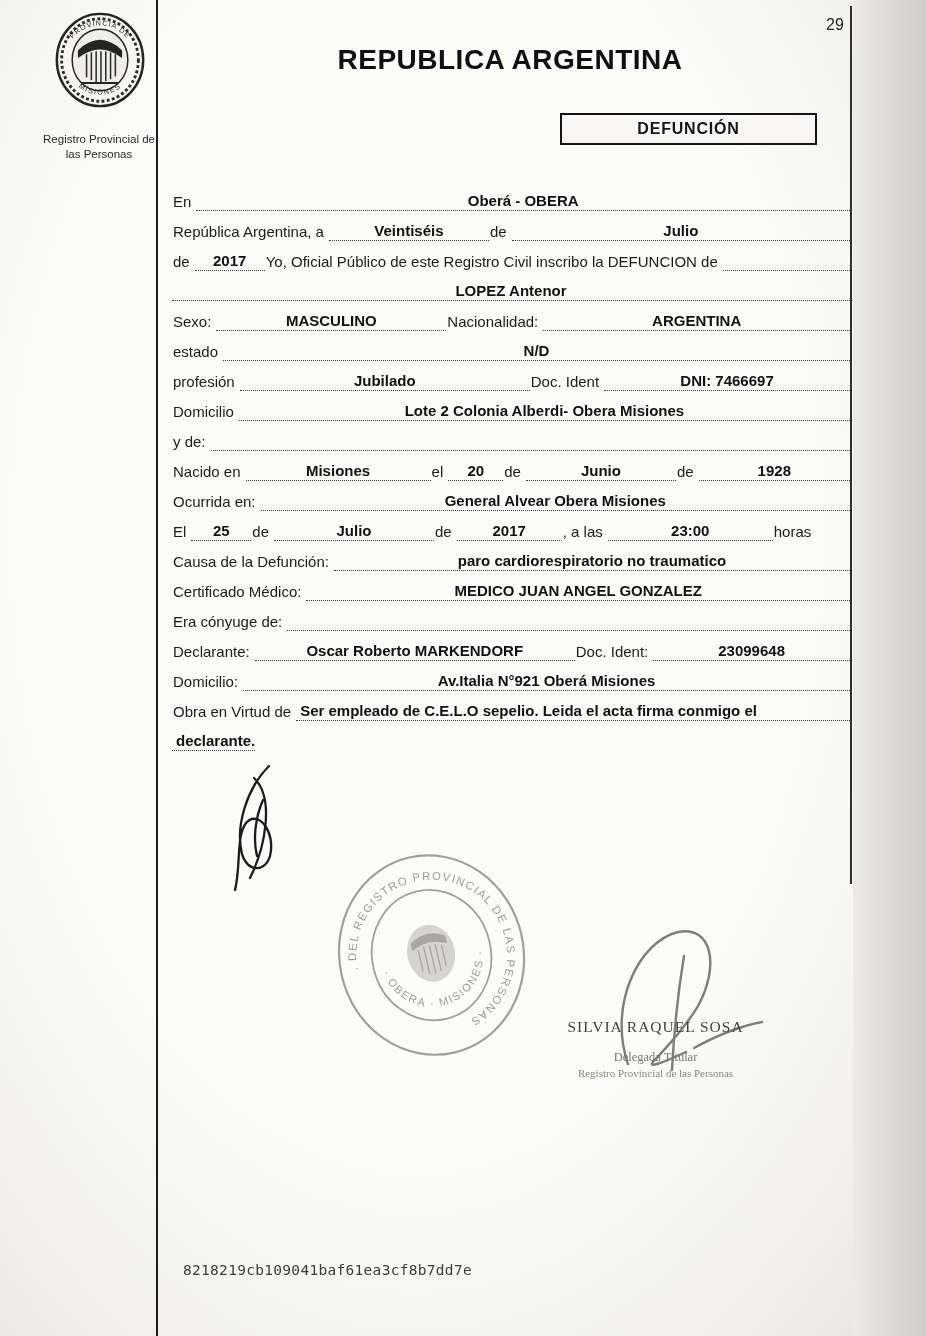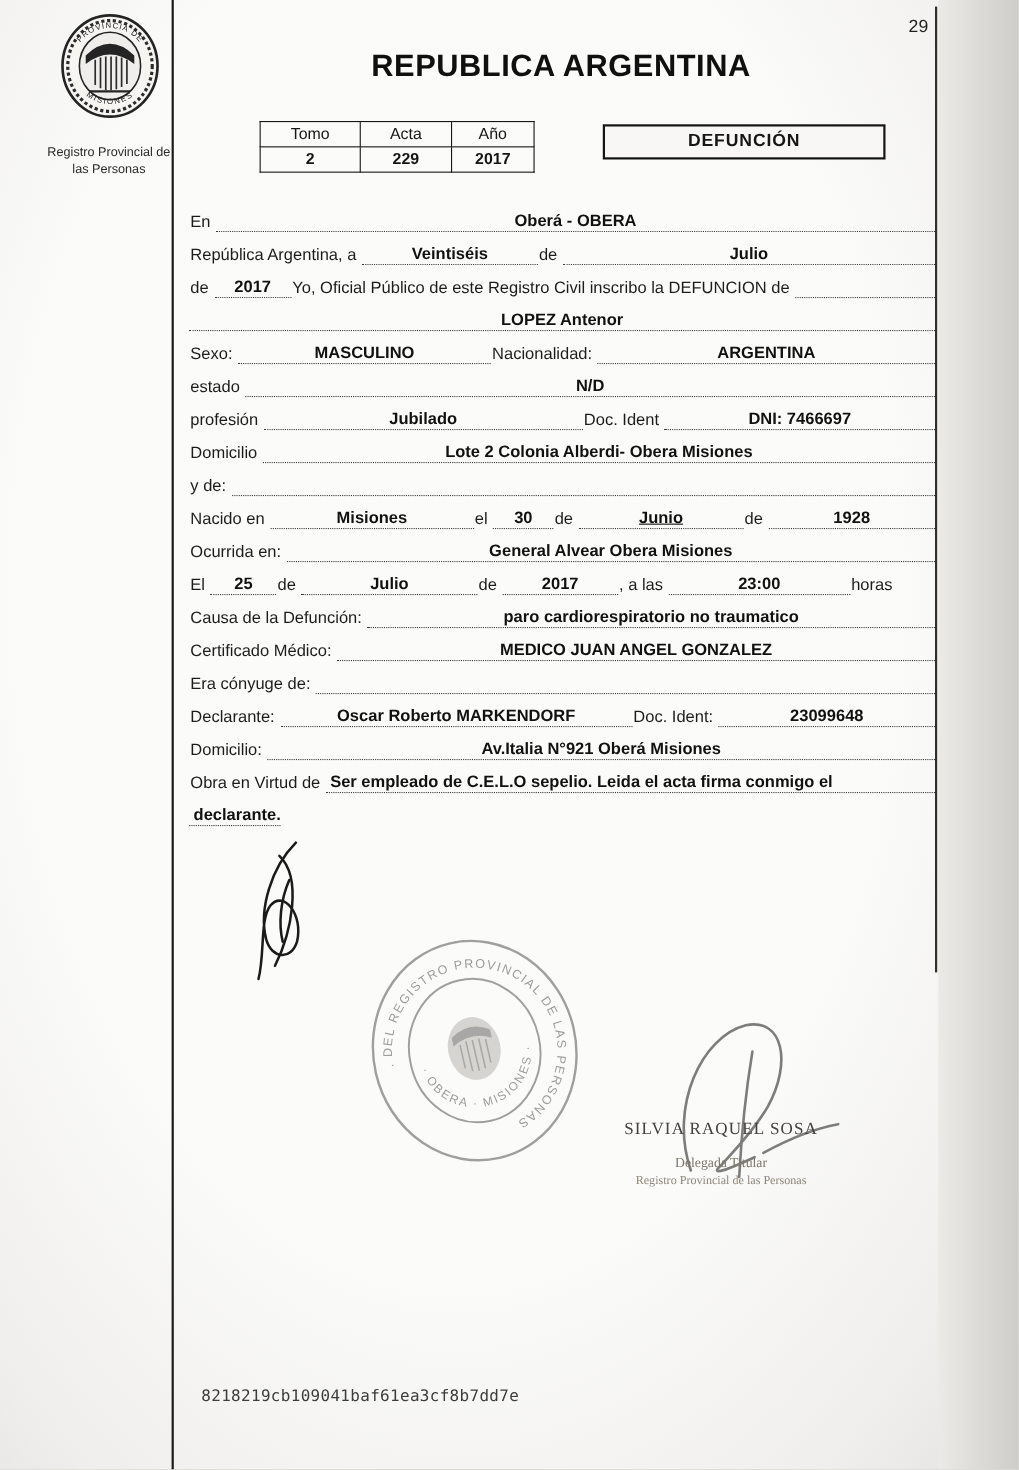--- a/index.html
+++ b/index.html
@@ -40,38 +40,38 @@
   }
   table.record th, table.record td{
     border:1.5px solid #161616;text-align:center;padding:1px 4px;height:20px;
     font-weight:400;
   }
   table.record th{font-weight:400;}
   .col-tomo{width:82px;} .col-acta{width:74px;} .col-ano{width:66px;}
   table.record td{font-weight:600;}
 
   .doc-type{
-    position:absolute;left:548px;top:113px;width:253px;height:28px;
+    position:absolute;left:560px;top:113px;width:253px;height:28px;
     border:2px solid #141414;display:flex;align-items:center;justify-content:center;
     font-size:16px;font-weight:600;letter-spacing:.8px;color:#161616;
     background:#f8f7f5;
   }
 
   
   .form{position:absolute;left:172px;top:181px;width:678px;font-size:15px;}
   .row{display:flex;align-items:flex-end;height:30px;}
   .lbl{white-space:nowrap;padding:0 5px 1px 1px;color:#1c1c1c;}
   .seg{
     border-bottom:1.5px dotted #3c3c3c;text-align:center;font-weight:700;
     white-space:nowrap;padding-bottom:1px;line-height:1.15;color:#111;
   }
   .seg.flex{flex:1;}
   .seg.left{text-align:left;padding-left:4px;}
   .w55{flex:0 0 55px;} .w60{flex:0 0 60px;} .w70{flex:0 0 70px;}
-  .w105{flex:0 0 105px;} .w150{flex:0 0 150px;text-decoration:underline;} .w160{flex:0 0 160px;}
+  .w105{flex:0 0 105px;} .w150{flex:0 0 150px;} .w160{flex:0 0 160px;}
   .w165{flex:0 0 165px;margin-top:36px;} .w185{flex:0 0 185px;} .w230{flex:0 0 230px;}
   .w290{flex:0 0 290px;} .w320{flex:0 0 320px;}
   .row-last .seg{display:inline-block;border-bottom:1.5px dotted #3c3c3c;text-align:right;}
 
   
   .sig1{position:absolute;left:205px;top:760px;width:110px;height:138px;}
   .stamp{position:absolute;left:323px;top:843px;width:218px;height:228px;transform:rotate(-13deg);opacity:.85;}
   .sig2{position:absolute;left:598px;top:922px;width:175px;height:150px;opacity:.9;}
   .official{
     position:absolute;left:548px;top:1018px;width:215px;text-align:center;
@@ -123,34 +123,20 @@
       <textPath href="#logoBot" startOffset="25%" text-anchor="middle">MISIONES</textPath>
     </text>
   </svg>
   <div class="logo-caption">
     <div>Registro Provincial de</div>
     <div>las Personas</div>
   </div>
 
   <div class="title">REPUBLICA ARGENTINA</div>
 
-  <table class="record">
-    <tbody>
-        <tr>
-      <th class="col-tomo">Tomo</th>
-      <th class="col-acta">Acta</th>
-      <th class="col-ano">Año</th>
-    </tr>
-    <tr>
-      <td>2</td>
-      <td>229</td>
-      <td>2017</td>
-    </tr>
-  </tbody>
-    </table>
 
   <div class="doc-type">DEFUNCIÓN</div>
 
   <div class="form">
 
     <div class="row">
       <span class="lbl">En</span>
       <span class="seg flex">Oberá - OBERA</span>
     </div>
 
@@ -199,21 +185,21 @@
 
     <div class="row">
       <span class="lbl">y de:</span>
       <span class="seg flex"></span>
     </div>
 
     <div class="row">
       <span class="lbl">Nacido en</span>
       <span class="seg w185">Misiones</span>
       <span class="lbl">el</span>
-      <span class="seg w55">30</span>
+      <span class="seg w55">20</span>
       <span class="lbl">de</span>
       <span class="seg w150">Junio</span>
       <span class="lbl">de</span>
       <span class="seg flex">1928</span>
     </div>
 
     <div class="row">
       <span class="lbl">Ocurrida en:</span>
       <span class="seg flex">General Alvear Obera Misiones</span>
     </div>

